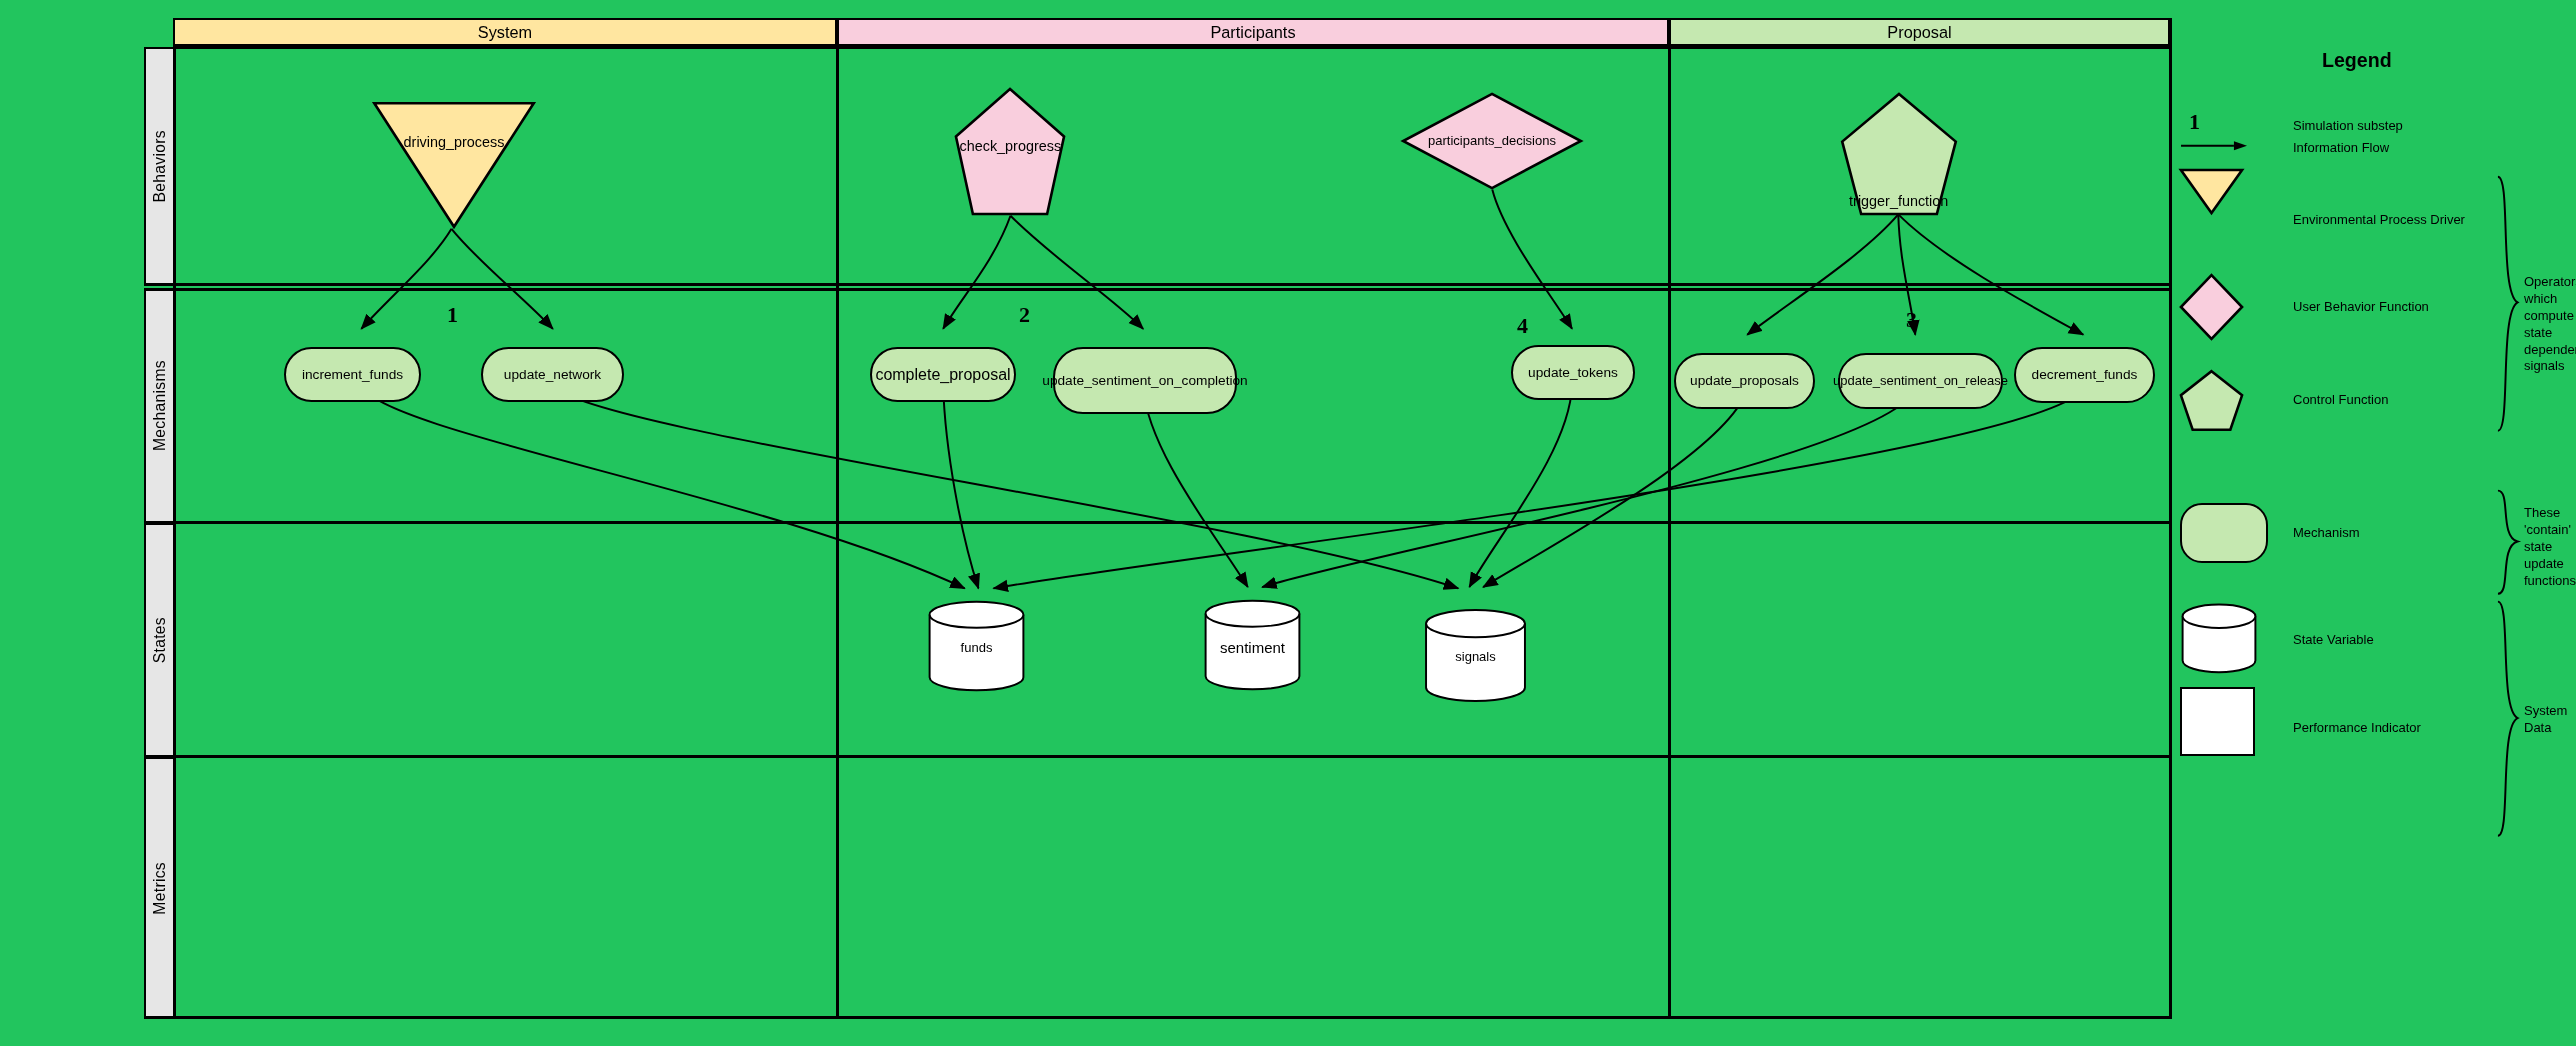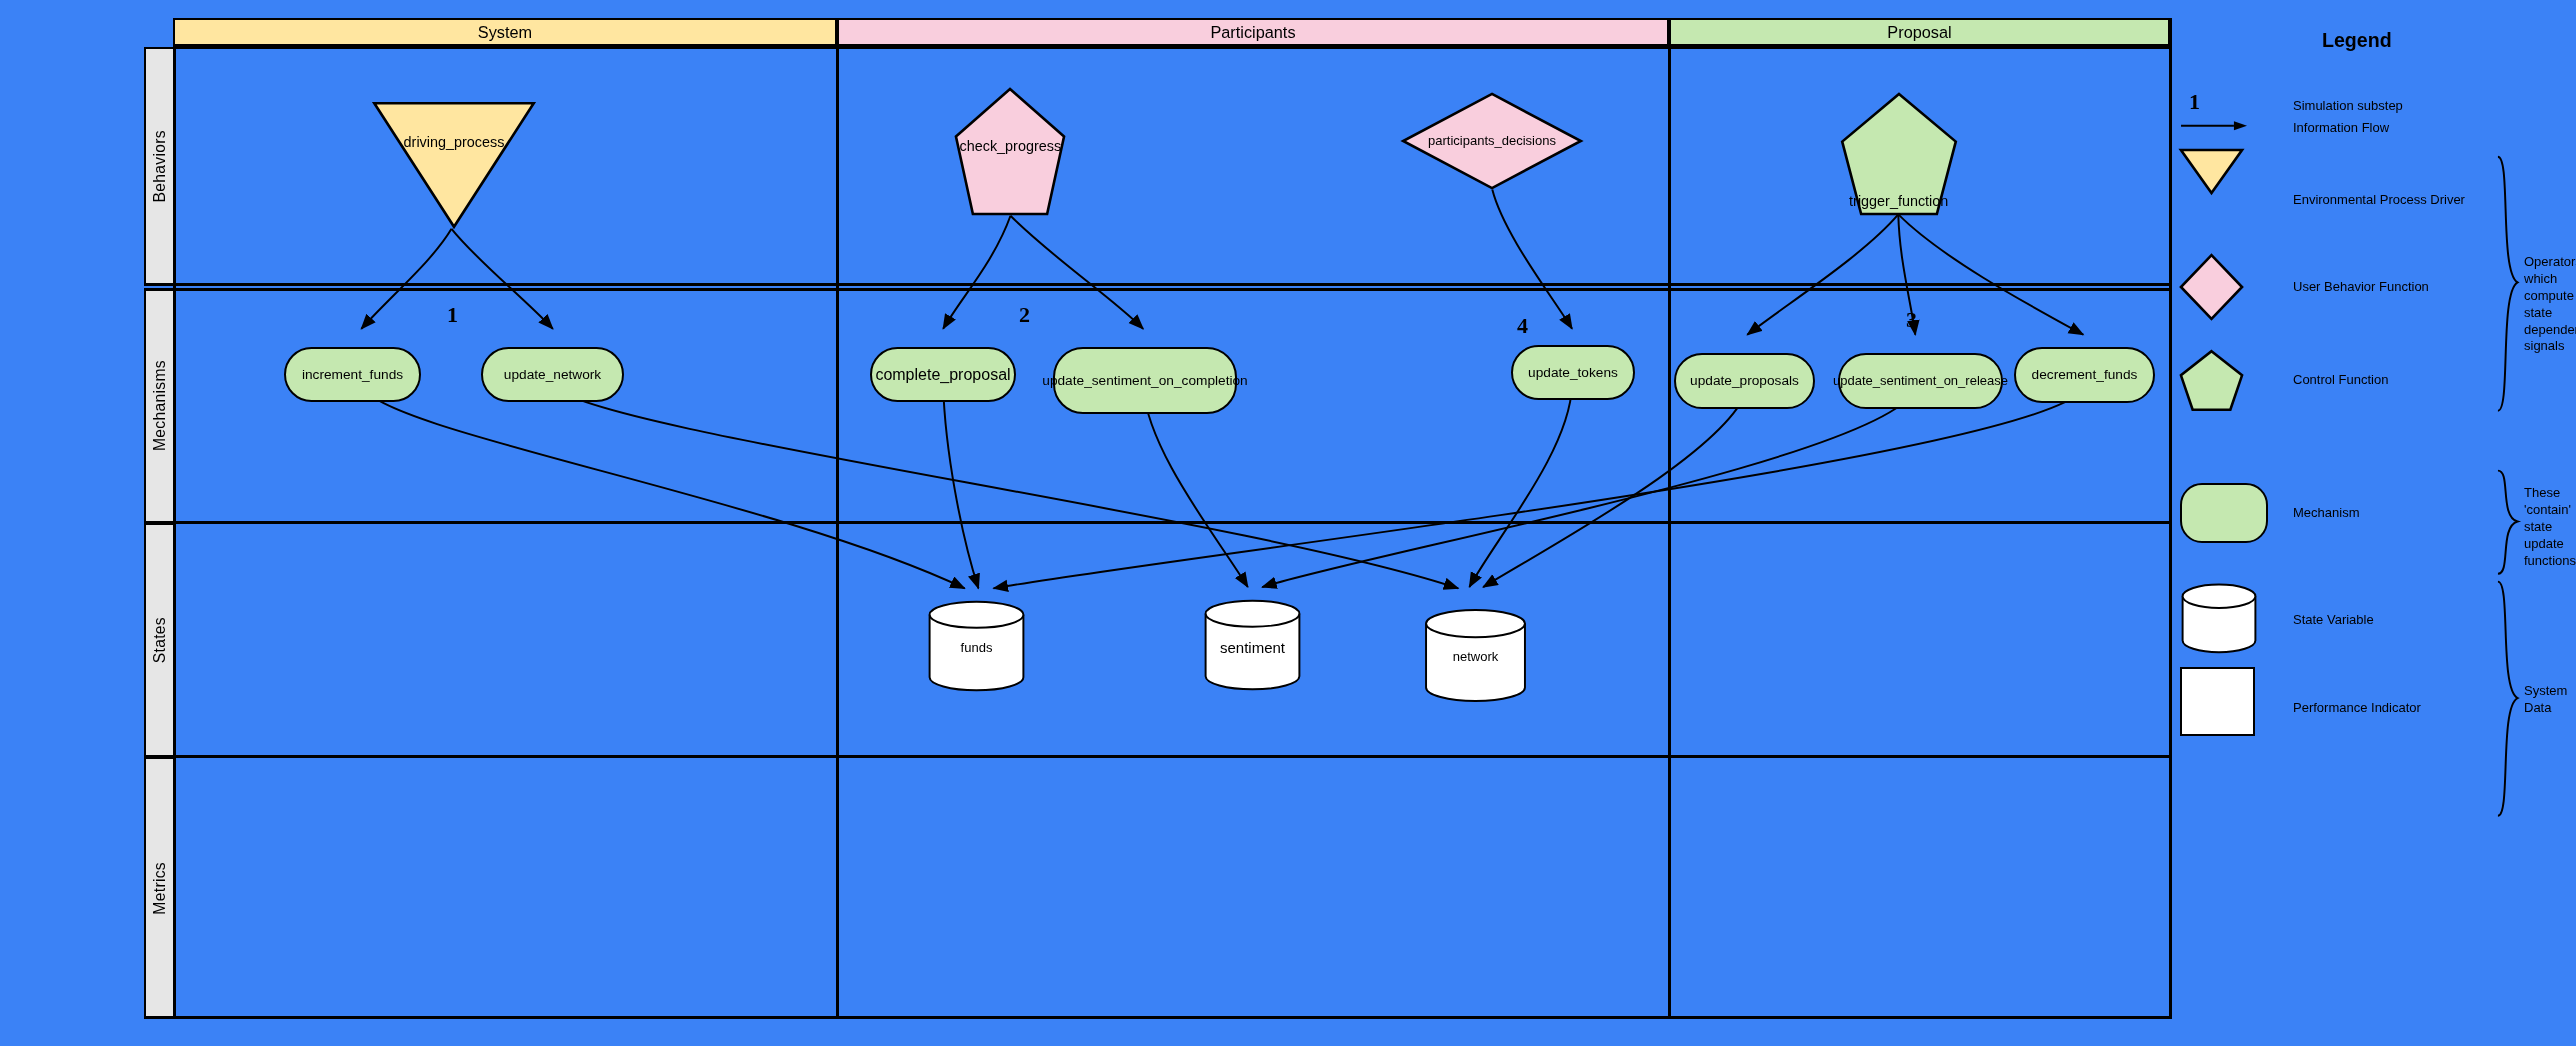--- a/index.html
+++ b/index.html
@@ -1,17 +1,17 @@
 <!DOCTYPE html>
 <html style="font-size:10.5px"><head>
 <meta charset="utf-8">
 <style>
   html,body{margin:0;padding:0;background:#ffffff;}
   body{font-family:"Liberation Sans",sans-serif;color:#000;}
-  #root{position:relative;width:2576px;height:1046px;background:#3b82f6;overflow:hidden;}
+  #root{position:relative;width:2576px;height:1046px;background:#22c55e;overflow:hidden;}
   .col-header{position:absolute;box-sizing:border-box;border:2px solid #000;
      display:flex;align-items:center;justify-content:center;font-size:16.3px;}
   .row-label{position:absolute;box-sizing:border-box;background:#e6e6e6;border:2px solid #000;
      display:flex;align-items:center;justify-content:center;}
   .row-label span{writing-mode:vertical-rl;transform:rotate(180deg);font-size:15.7px;letter-spacing:0.3px;}
   .hline{position:absolute;background:#000;}
   .vline{position:absolute;background:#000;}
 
   
   .node{position:absolute;display:flex;align-items:center;justify-content:center;
@@ -187,24 +187,24 @@
       <ellipse cx="76" cy="22" rx="72" ry="20" fill="#fff" stroke="#000" stroke-width="3"></ellipse>
     </svg>
     <span class="lbl" style="position:absolute;left:0;top:41px;width:99px;font-size:15px;">sentiment</span>
   </div>
 
   <div class="node cyl" style="left:1423px;top:608px;width:105px;height:95px;">
     <svg style="left:0;top:0;width:105px;height:95px;" viewBox="0 0 160 146" width="105" height="95">
       <path d="M4,24 L4,122 A76,21 0 0 0 156,122 L156,24" fill="#fff" stroke="#000" stroke-width="3"></path>
       <ellipse cx="80" cy="24" rx="76" ry="21" fill="#fff" stroke="#000" stroke-width="3"></ellipse>
     </svg>
-    <span class="lbl" style="position:absolute;left:0;top:42px;width:105px;font-size:13px;">network</span>
-  </div>
-
-  <div id="legend" style="left:2172px;top:4px;width:382px;height:1001px;">
+    <span class="lbl" style="position:absolute;left:0;top:42px;width:105px;font-size:13px;">signals</span>
+  </div>
+
+  <div id="legend" style="left:2172px;top:24px;width:382px;height:1001px;">
 
     <div class="lg-title" style="left:150px;top:25px;">Legend</div>
 
     <div class="lg-num" style="left:17px;top:85px;">1</div>
     <div class="lg-text" style="left:121px;top:94px;">Simulation substep</div>
 
     <svg style="left:6.5px;top:112px;width:72px;height:19.6px;" viewBox="0 0 110 30" width="72" height="19.6">
       <line x1="3" y1="15" x2="84" y2="15" stroke="#000" stroke-width="3"></line>
       <path d="M84,8 L104,15 L84,22 z" fill="#000"></path>
     </svg>

